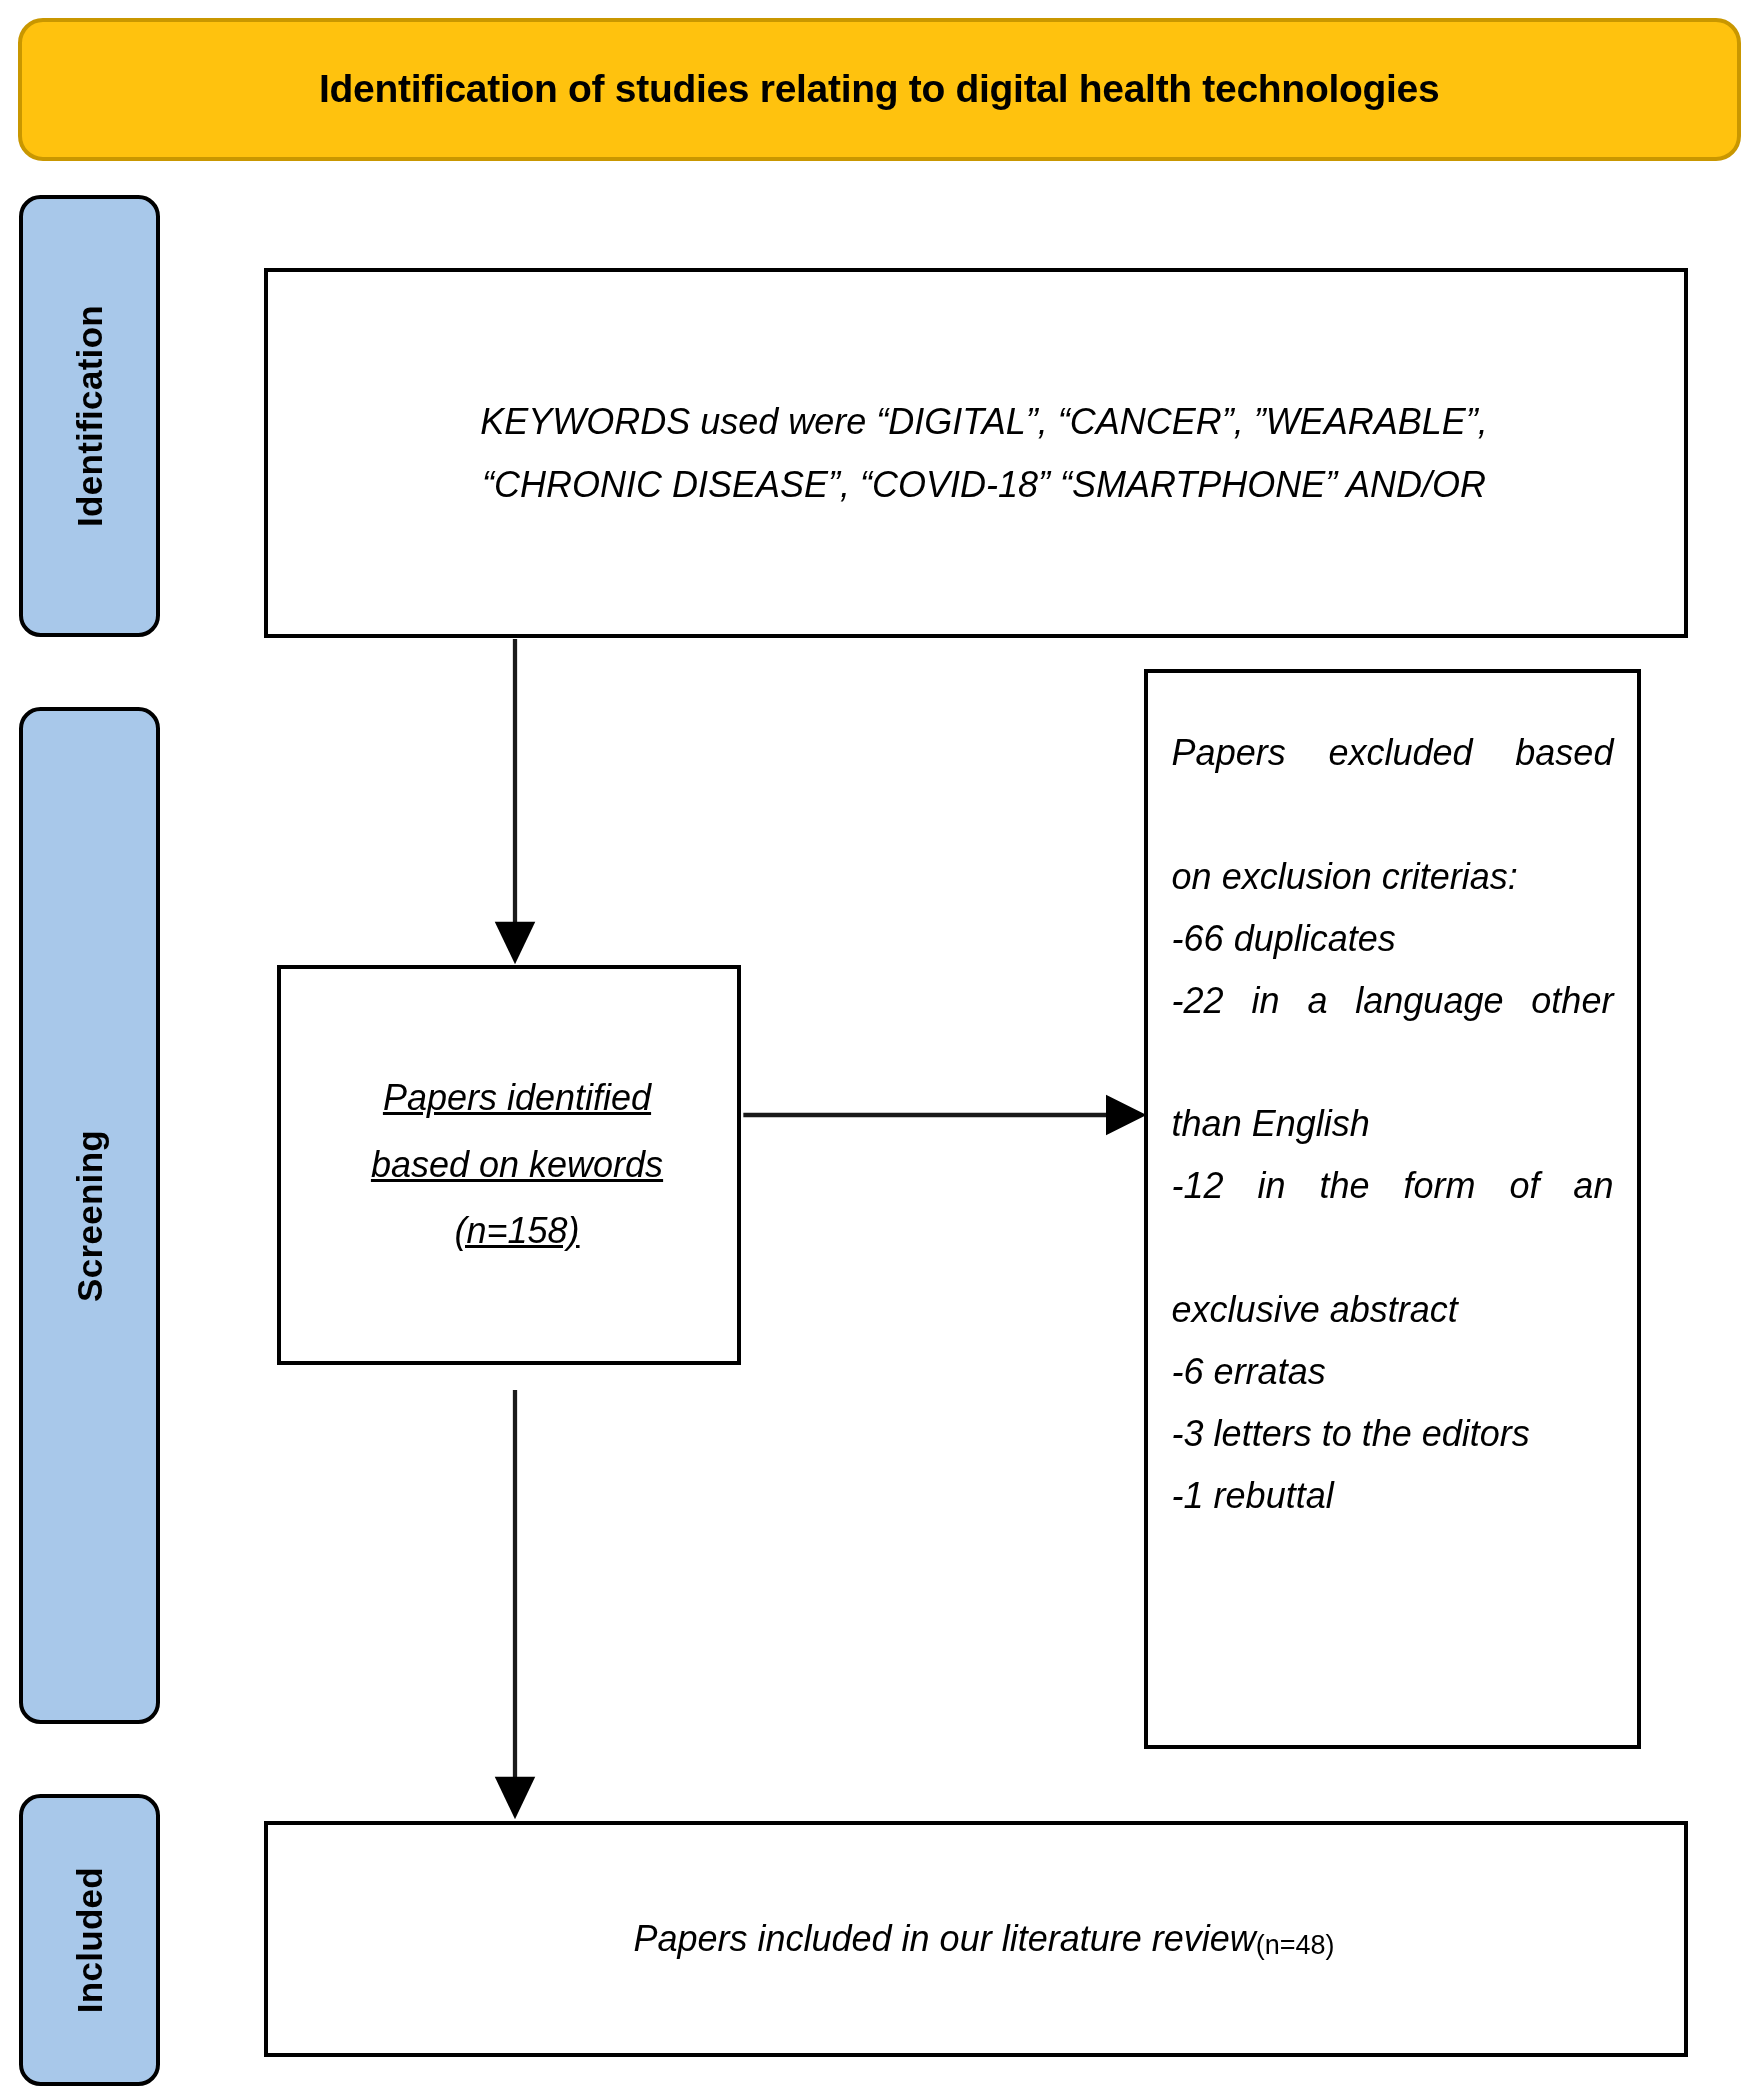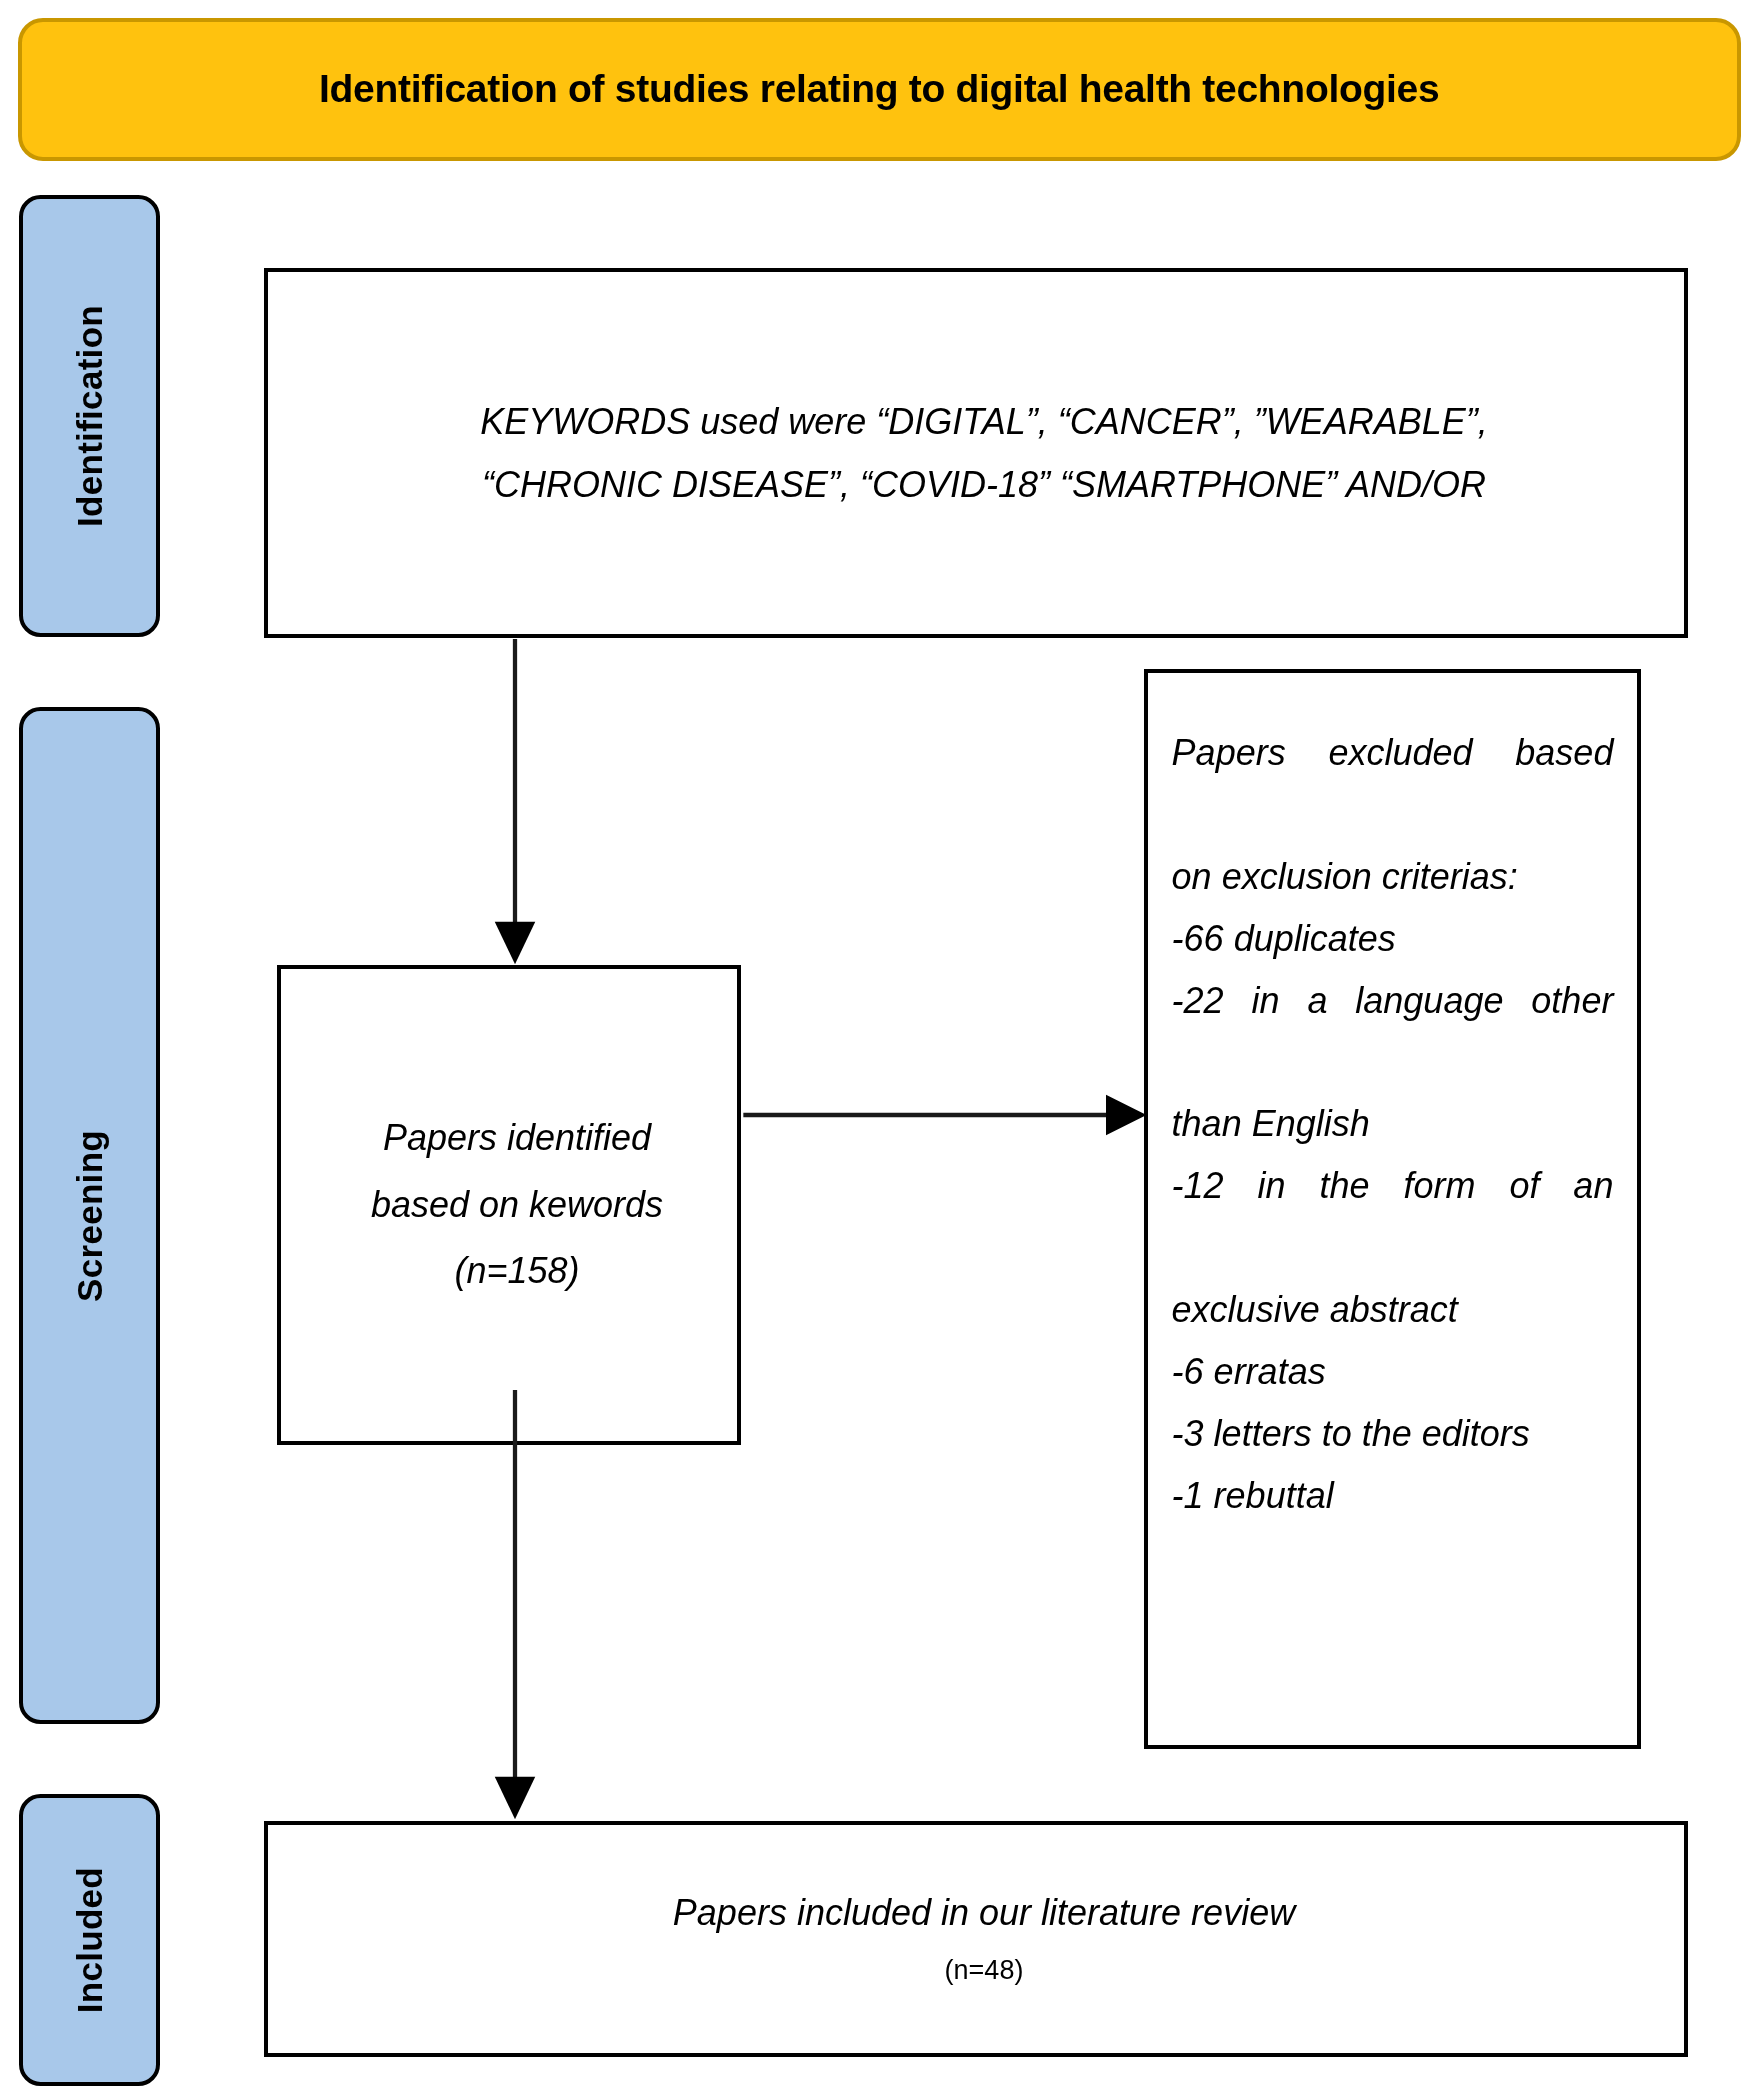--- a/index.html
+++ b/index.html
@@ -95,24 +95,25 @@
     color: #000000;
     text-align: center;
     line-height: 1.75;
     padding: 0 38px;
   }
 
   #box-identified {
     left: 277px;
     top: 965px;
     width: 464px;
-    height: 480px;
-    display: flex;
-    align-items: center;
-    justify-content: center;
+    height: 400px;
+    display: flex;
+    align-items: center;
+    justify-content: center;
+    text-decoration: underline;
   }
   .identified-text {
     font-size: 36px;
     font-style: italic;
     color: #000000;
     text-align: center;
     line-height: 1.85;
   }
 
   #box-excluded {
@@ -142,21 +143,20 @@
   .excluded-text .plain-line {
     display: block;
   }
 
   #box-included {
     left: 264px;
     top: 1821px;
     width: 1424px;
     height: 236px;
     display: flex;
-    flex-direction: column;
     align-items: center;
     justify-content: center;
   }
   .included-line1 {
     font-size: 36px;
     font-style: italic;
     color: #000000;
     text-align: center;
     line-height: 1.4;
   }

